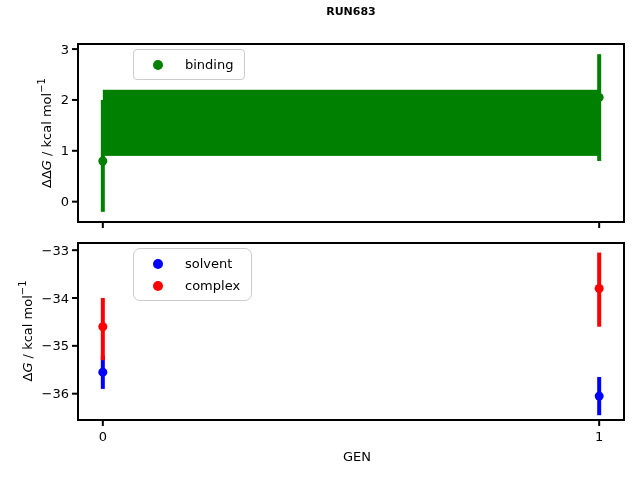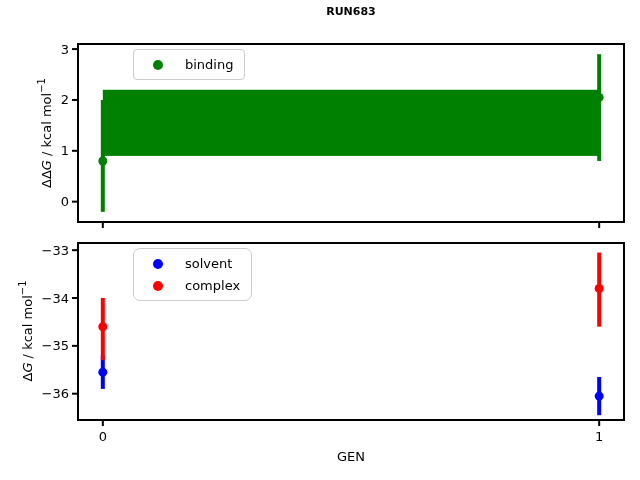--- a/index.html
+++ b/index.html
@@ -7,21 +7,21 @@
           font-family:"DejaVu Sans","Liberation Sans",sans-serif;color:#000;}
   #chart-canvas{position:absolute;left:0;top:0;}
   #chart-canvas text{font-family:"DejaVu Sans","Liberation Sans",sans-serif;fill:#000;}
   .fig-title{position:absolute;left:78px;top:5px;width:546px;text-align:center;
              font-size:11px;font-weight:bold;}
   .ylabel{position:absolute;white-space:nowrap;font-size:13px;
           transform:translate(-50%,-50%) rotate(-90deg);}
   #ylabel-0{left:45px;top:133px;}
   #ylabel-1{left:26px;top:331px;}
   .ylabel sup{font-size:10px;}
-  .xlabel{position:absolute;left:78px;top:449px;width:546px;text-align:center;font-size:13px;}
+  .xlabel{position:absolute;left:84px;top:449px;width:546px;text-align:center;font-size:13px;}
   .legend{position:absolute;background:rgba(255,255,255,0.8);border:1px solid #cccccc;
           border-radius:4px;padding:4px 11px 4px 6px;display:flex;flex-direction:column;gap:1px;margin-left:48px;}
   #legend-0{left:85px;top:49px;}
   #legend-1{left:85px;top:248px;border-radius:7px;}
   .lrow{display:flex;align-items:center;height:21px;}
   .lswatch{width:36px;display:flex;align-items:center;justify-content:center;margin-right:9px;flex:0 0 36px;}
   .ldot{width:10px;height:10px;border-radius:50%;display:inline-block;}
   .lline{width:36px;border-top:2px dotted #008000;display:inline-block;}
   .llabel{font-size:13px;white-space:nowrap;}
 </style>

